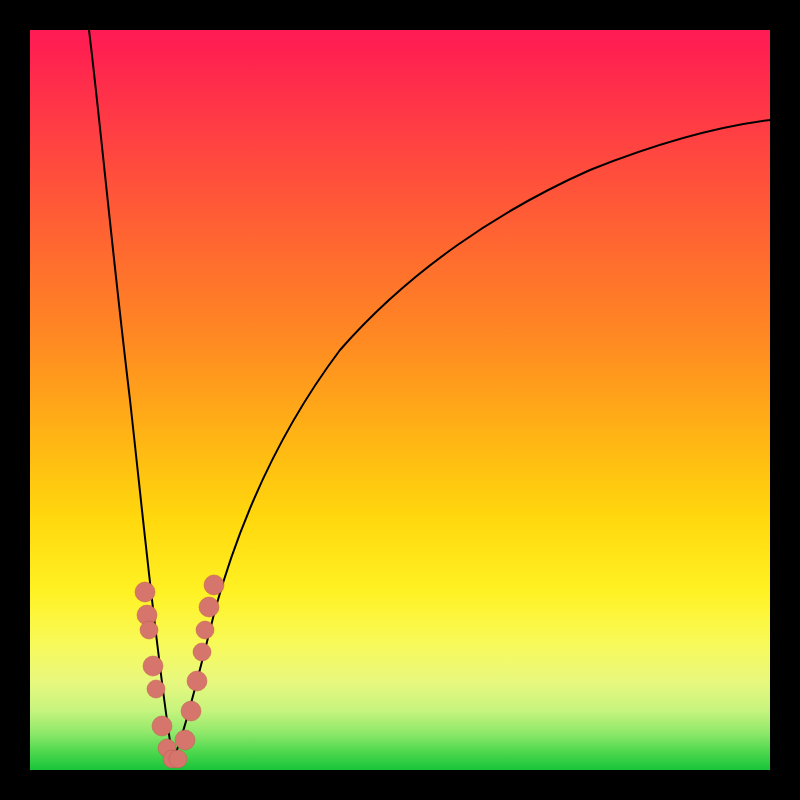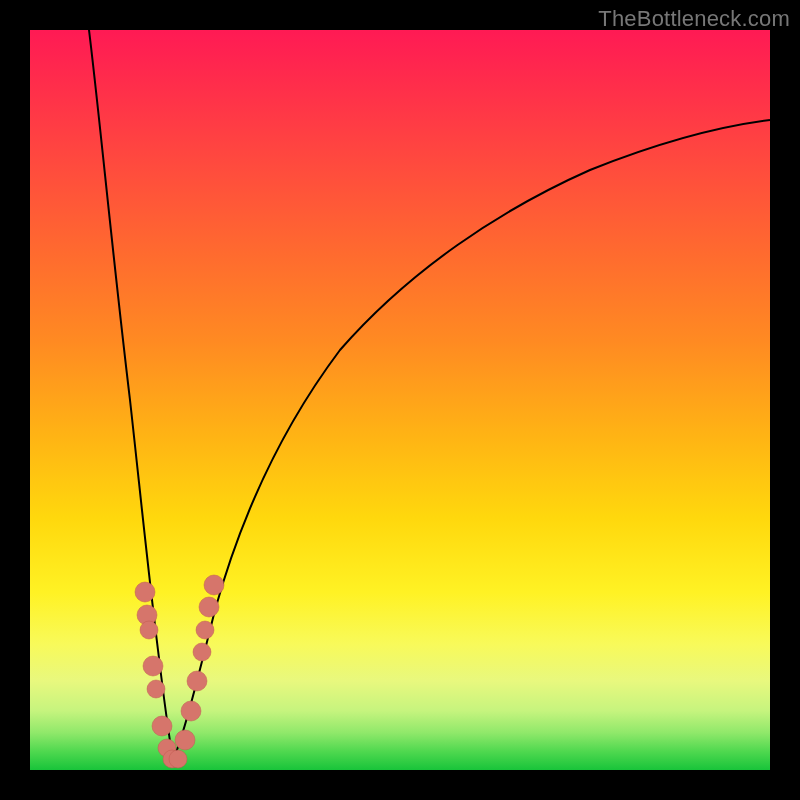--- a/index.html
+++ b/index.html
@@ -66,21 +66,20 @@
     fill: #d6756b;
     stroke: #c15a50;
     stroke-width: 0.5;
   }
 </style>
 </head>
 <body>
 
 <div class="frame">
 
-  <div class="watermark">TheBottleneck.com</div>
 
   <div class="plot">
     <svg class="curve" viewBox="0 0 740 740" preserveAspectRatio="none">
       <path d="M 59 0
                C 70 90, 82 220, 100 370
                C 110 460, 118 540, 128 620
                C 134 670, 138 700, 143 730"></path>
       <path d="M 143 730
                C 152 710, 165 660, 185 580
                C 210 490, 250 400, 310 320

